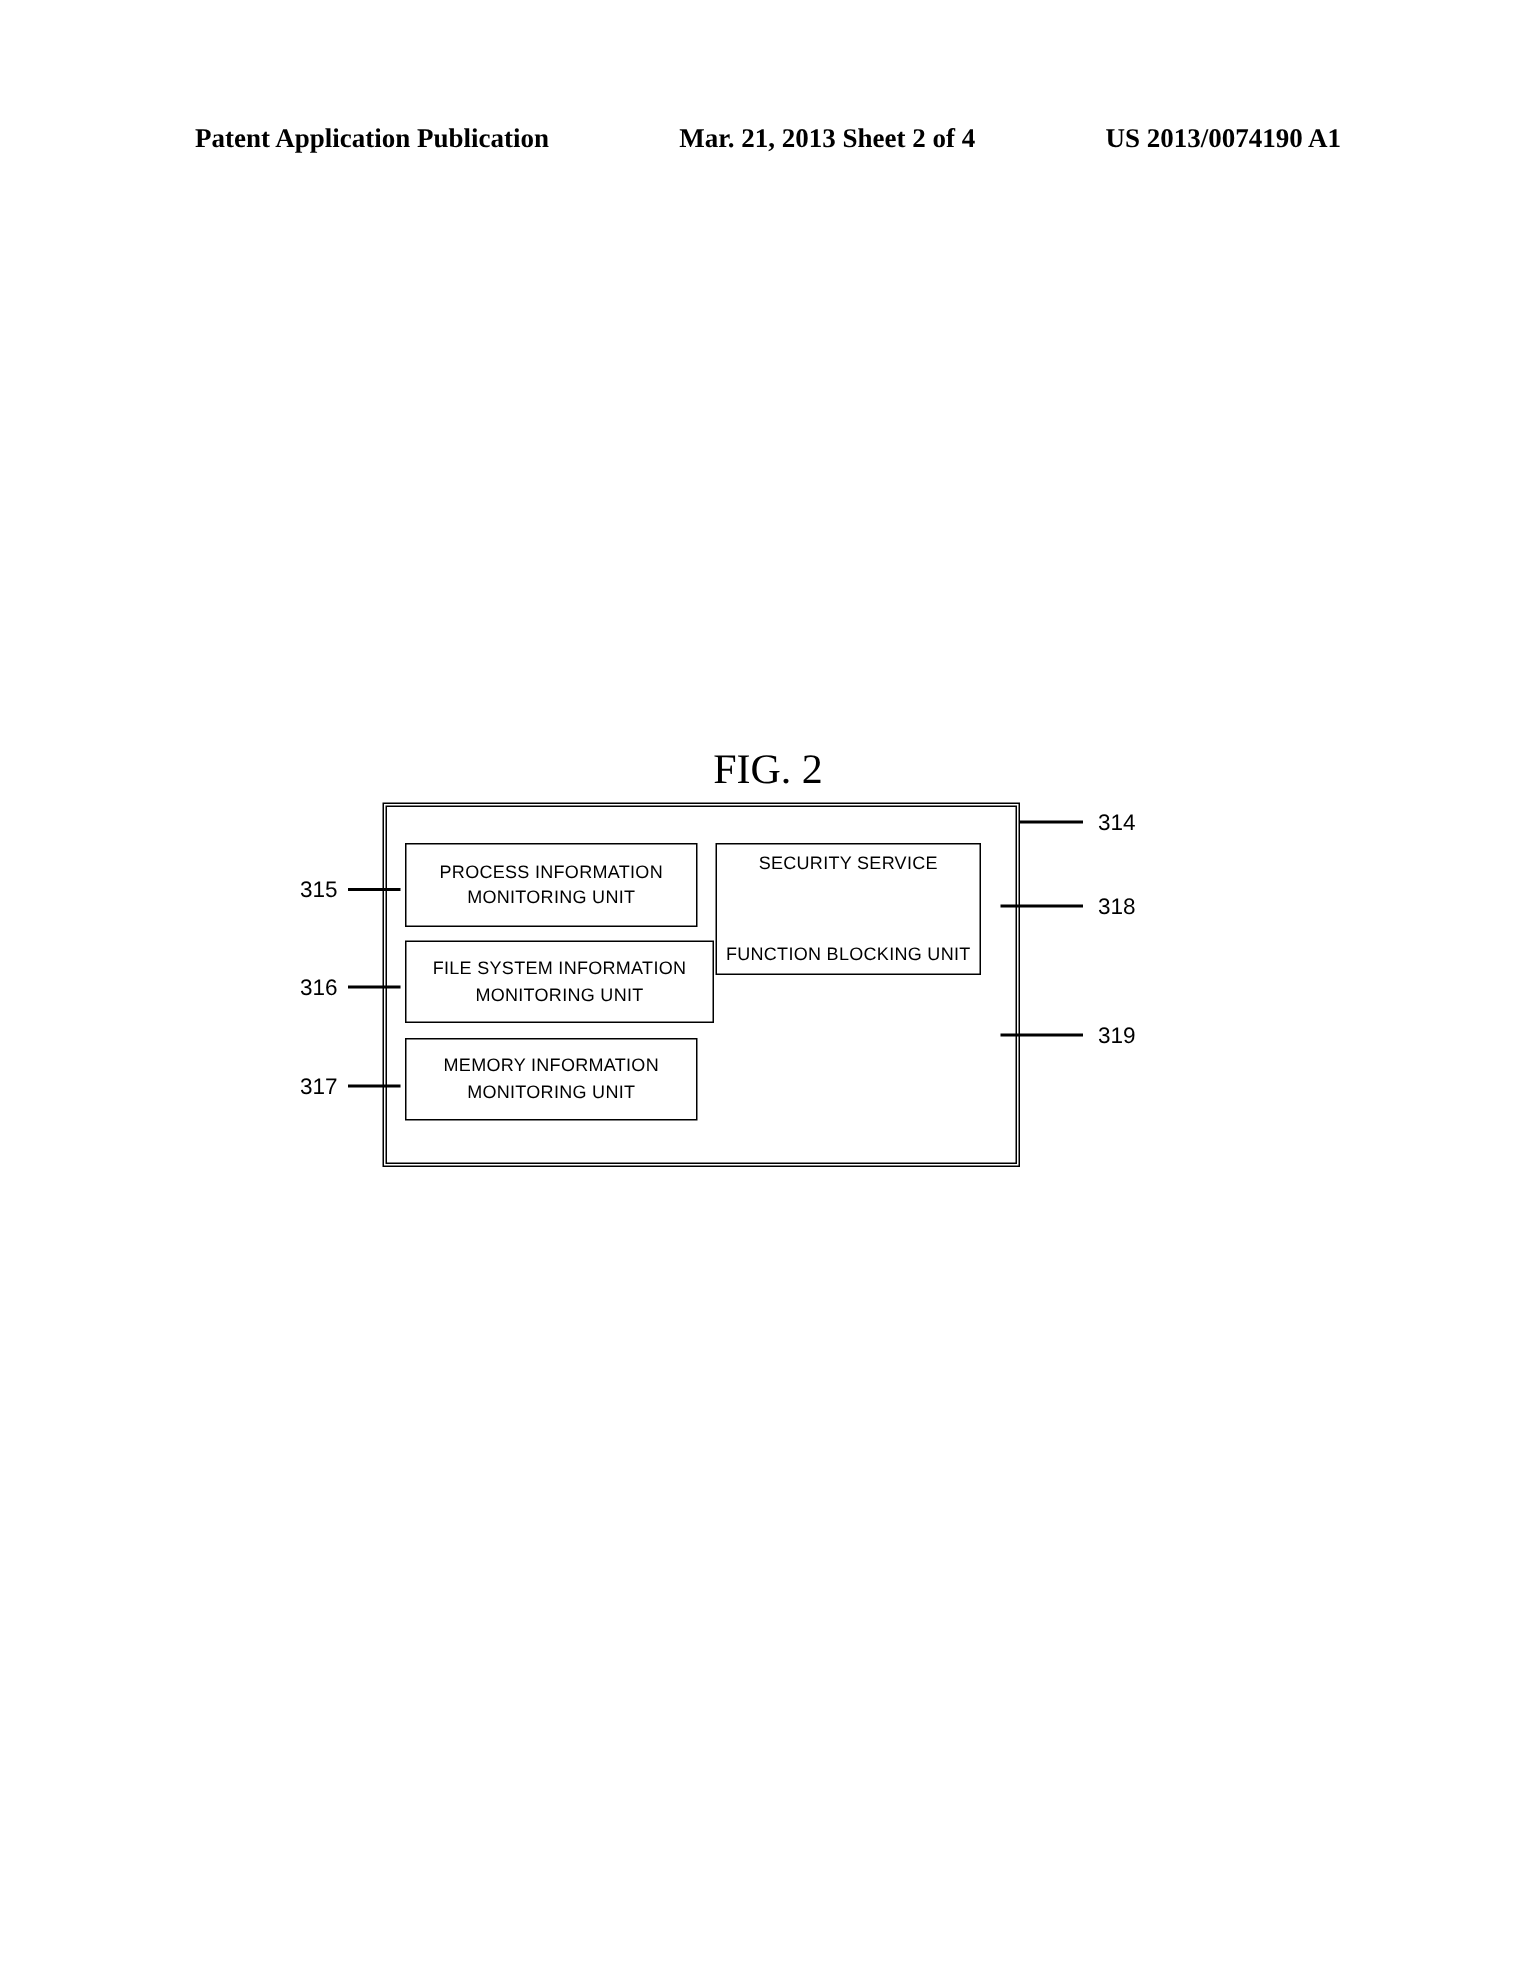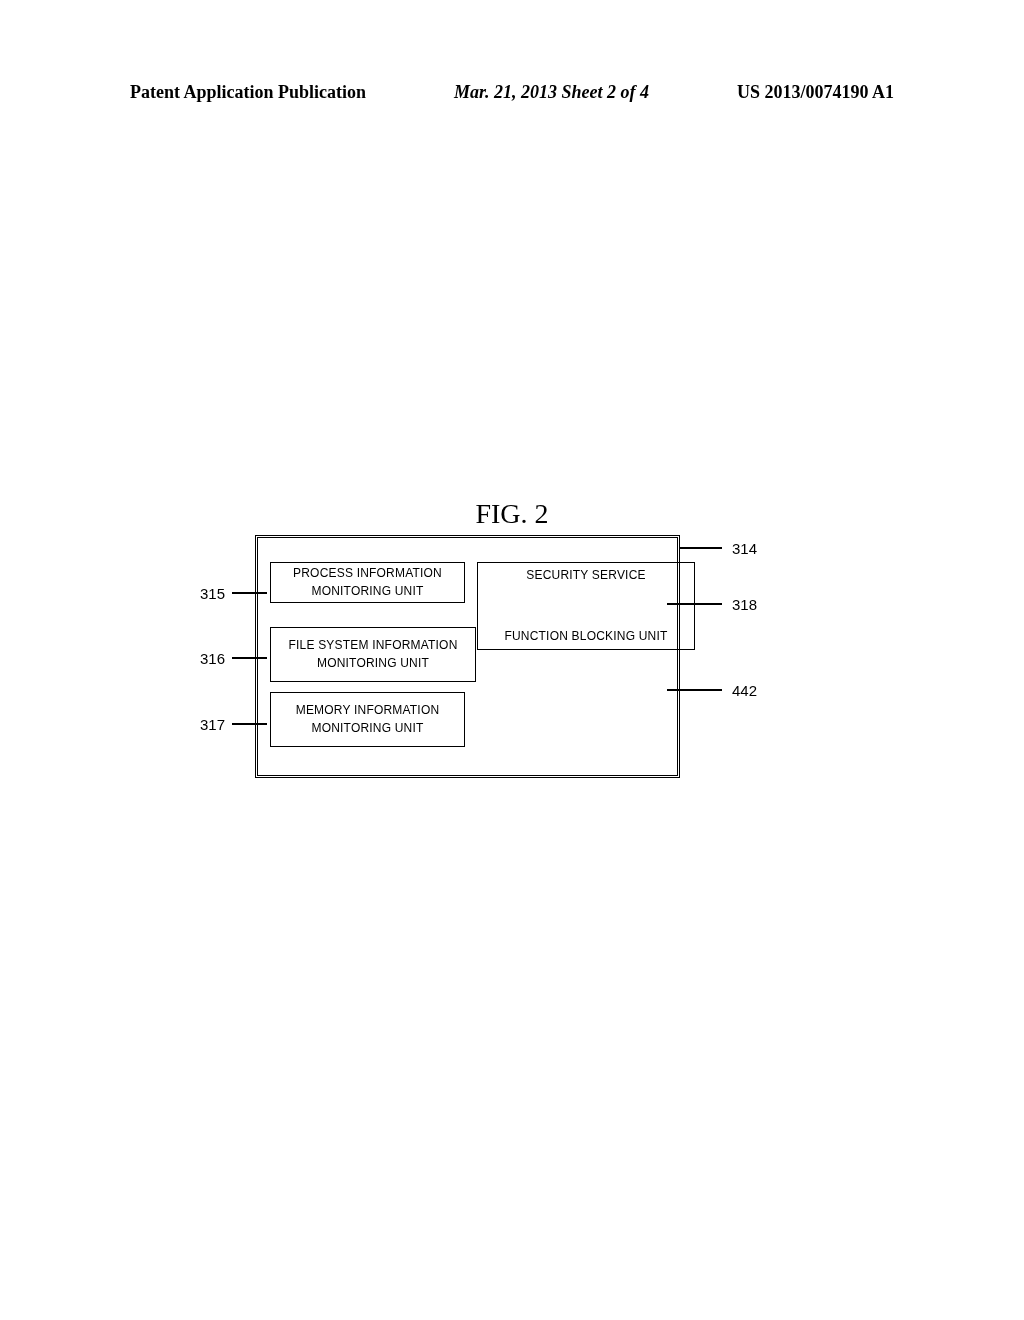--- a/index.html
+++ b/index.html
@@ -23,21 +23,20 @@
     justify-content: space-between;
     font-size: 18px;
     font-weight: bold;
     gap: 46px;
   }
   .header-left {
     font-family: "Times New Roman", Times, serif;
   }
   .header-center {
     font-family: "Times New Roman", Times, serif;
-    font-style: italic;
   }
   .header-right {
     font-family: "Times New Roman", Times, serif;
   }
   .figure-title {
     position: absolute;
     top: 498px;
     left: 50%;
     transform: translateX(-50%);
     font-family: "Times New Roman", Times, serif;
@@ -81,38 +80,38 @@
     flex-direction: column;
     justify-content: center;
     align-items: center;
     line-height: 1.45;
     letter-spacing: 0.2px;
   }
   .box-315 {
     top: 32px;
     left: 15px;
     width: 195px;
-    height: 41px;
+    height: 56px;
   }
   .box-316 {
     top: 97px;
     left: 15px;
     width: 206px;
     height: 55px;
   }
   .box-317 {
     top: 162px;
     left: 15px;
     width: 195px;
     height: 55px;
   }
   .box-318 {
     top: 32px;
     left: 222px;
-    width: 218px;
+    width: 177px;
     height: 88px;
     gap: 44px;
   }
   .box-319 {
     top: 130px;
     left: 222px;
     width: 190px;
     height: 88px;
   }
   .callout {
@@ -214,20 +213,20 @@
     <span>FUNCTION BLOCKING UNIT</span>
   </div>
 
 </div>
 
 <div class="callout callout-314">314</div>
 <div class="callout callout-315">315</div>
 <div class="callout callout-316">316</div>
 <div class="callout callout-317">317</div>
 <div class="callout callout-318">318</div>
-<div class="callout callout-319">442</div>
+<div class="callout callout-319">319</div>
 
 <div class="leader leader-314"></div>
 <div class="leader leader-315"></div>
 <div class="leader leader-316"></div>
 <div class="leader leader-317"></div>
 <div class="leader leader-318"></div>
 <div class="leader leader-319"></div>
 
 </body></html>

